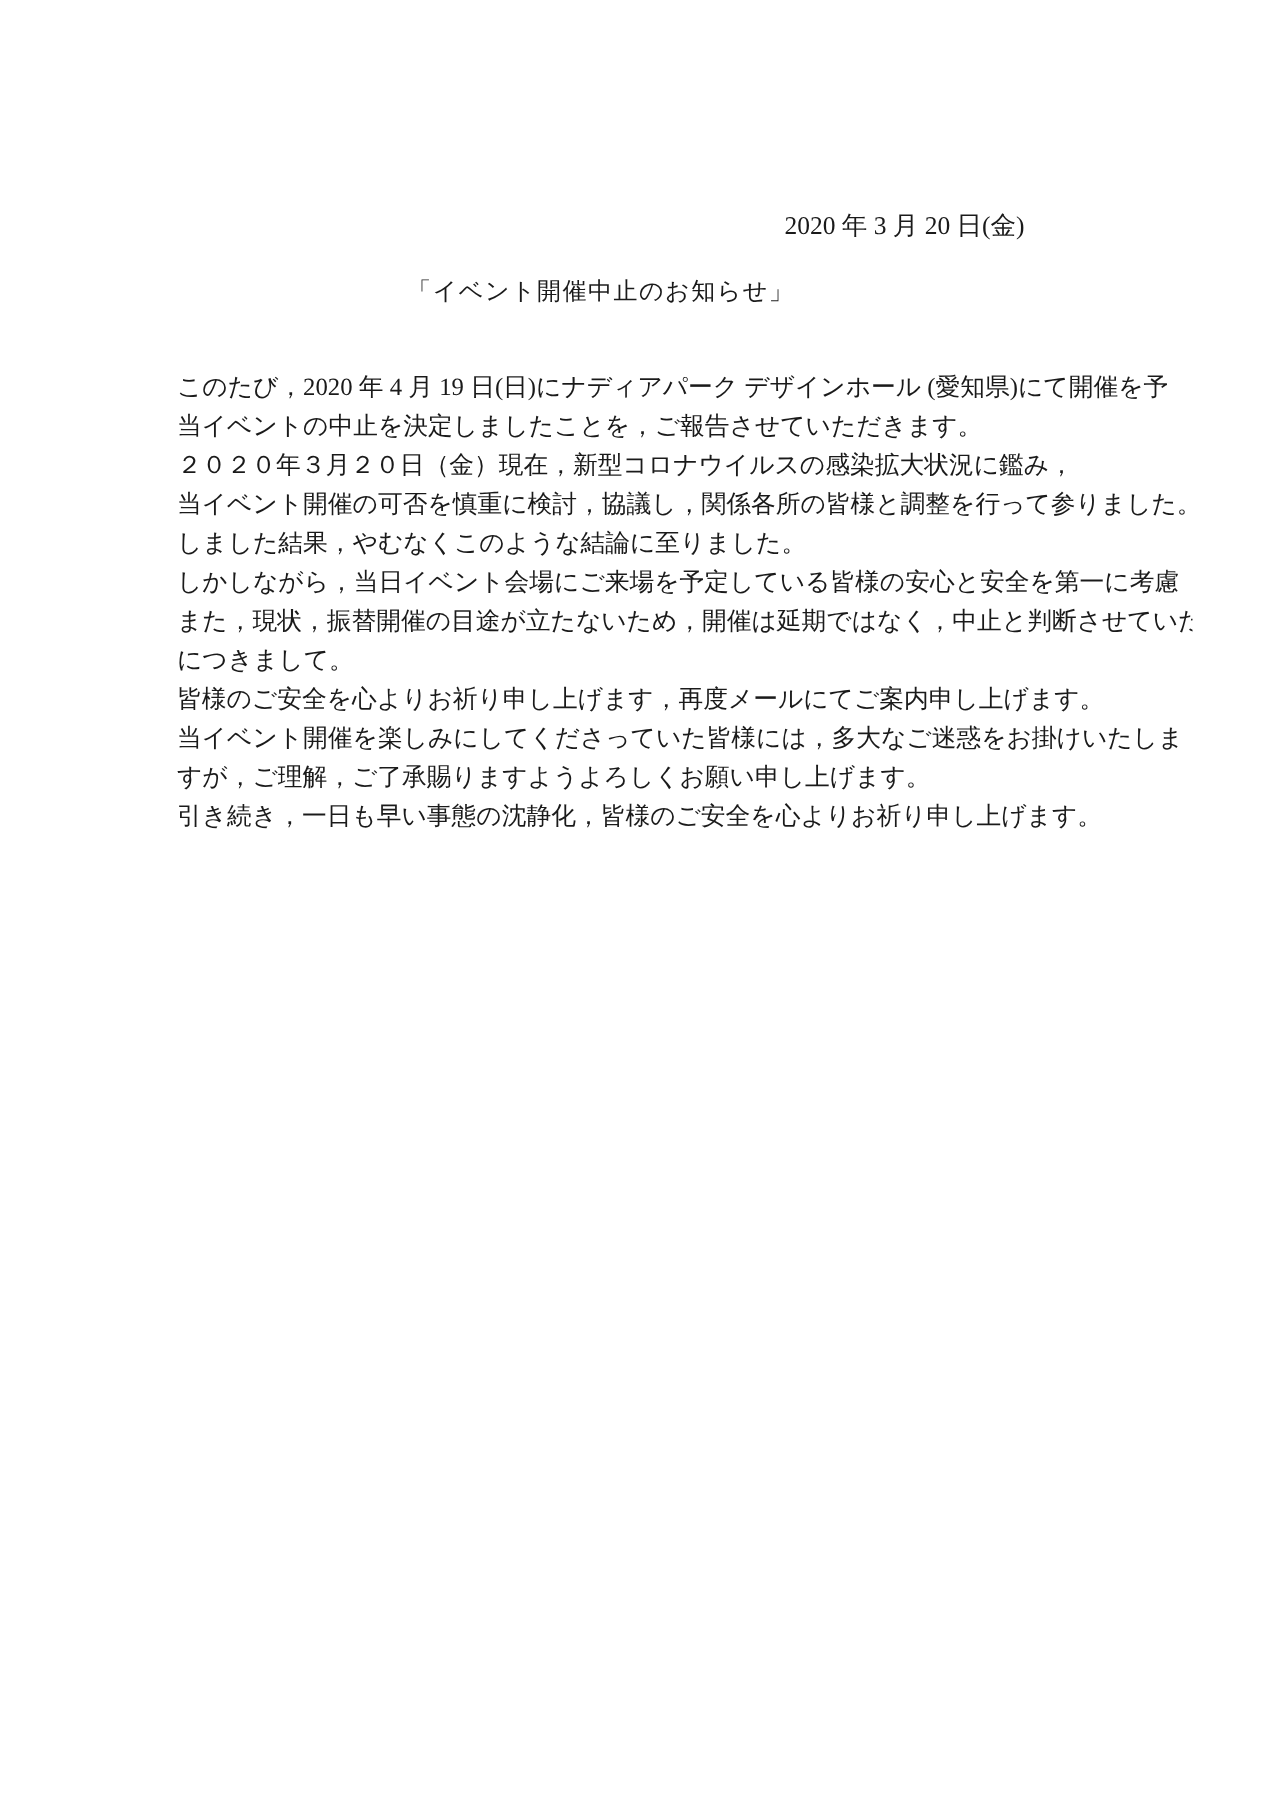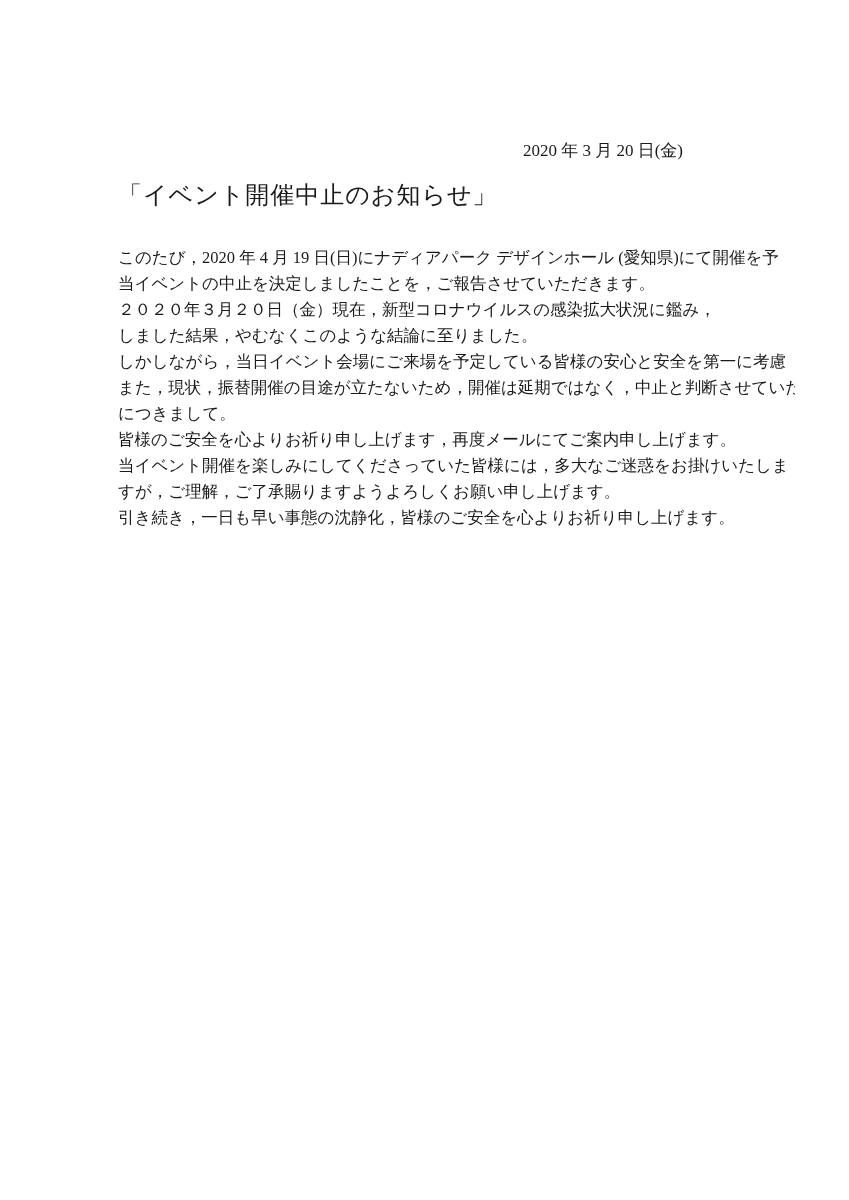--- a/index.html
+++ b/index.html
@@ -17,21 +17,22 @@
     overflow: hidden;
     font-family: "Liberation Serif", "DejaVu Serif", serif;
     color: #1a1a1a;
   }
   .doc-date {
     text-align: right;
     font-size: 17px;
     line-height: 20px;
   }
   .doc-title {
-    font-size: 24px;
+    text-align: center;
+    font-size: 16px;
     line-height: 28px;
     margin-top: 20px;
     letter-spacing: 1px;
   }
   .doc-body {
     margin-top: 36px;
     font-size: 16.5px;
   }
   .doc-body .line {
     line-height: 26px;
@@ -49,20 +50,21 @@
 
 <div class="page">
   <div class="doc-date">2020 年 3 月 20 日(金)</div>
 
   <div class="doc-title">「イベント開催中止のお知らせ」</div>
 
   <div class="doc-body">
     <div class="line">このたび，2020 年 4 月 19 日(日)にナディアパーク デザインホール (愛知県)にて開催を予</div>
     <div class="line">当イベントの中止を決定しましたことを，ご報告させていただきます。</div>
     <div class="line">２０２０年３月２０日（金）現在，新型コロナウイルスの感染拡大状況に鑑み，</div>
+    <div class="line">当イベント開催の可否を慎重に検討，協議し，関係各所の皆様と調整を行って参りました。</div>
     <div class="line">しました結果，やむなくこのような結論に至りました。</div>
     <div class="line">しかしながら，当日イベント会場にご来場を予定している皆様の安心と安全を第一に考慮</div>
     <div class="line">また，現状，振替開催の目途が立たないため，開催は延期ではなく，中止と判断させていた</div>
     <div class="line">につきまして。</div>
     <div class="line">皆様のご安全を心よりお祈り申し上げます，再度メールにてご案内申し上げます。</div>
     <div class="line">当イベント開催を楽しみにしてくださっていた皆様には，多大なご迷惑をお掛けいたしま</div>
     <div class="line">すが，ご理解，ご了承賜りますようよろしくお願い申し上げます。</div>
     <div class="line">引き続き，一日も早い事態の沈静化，皆様のご安全を心よりお祈り申し上げます。</div>
   </div>
 

